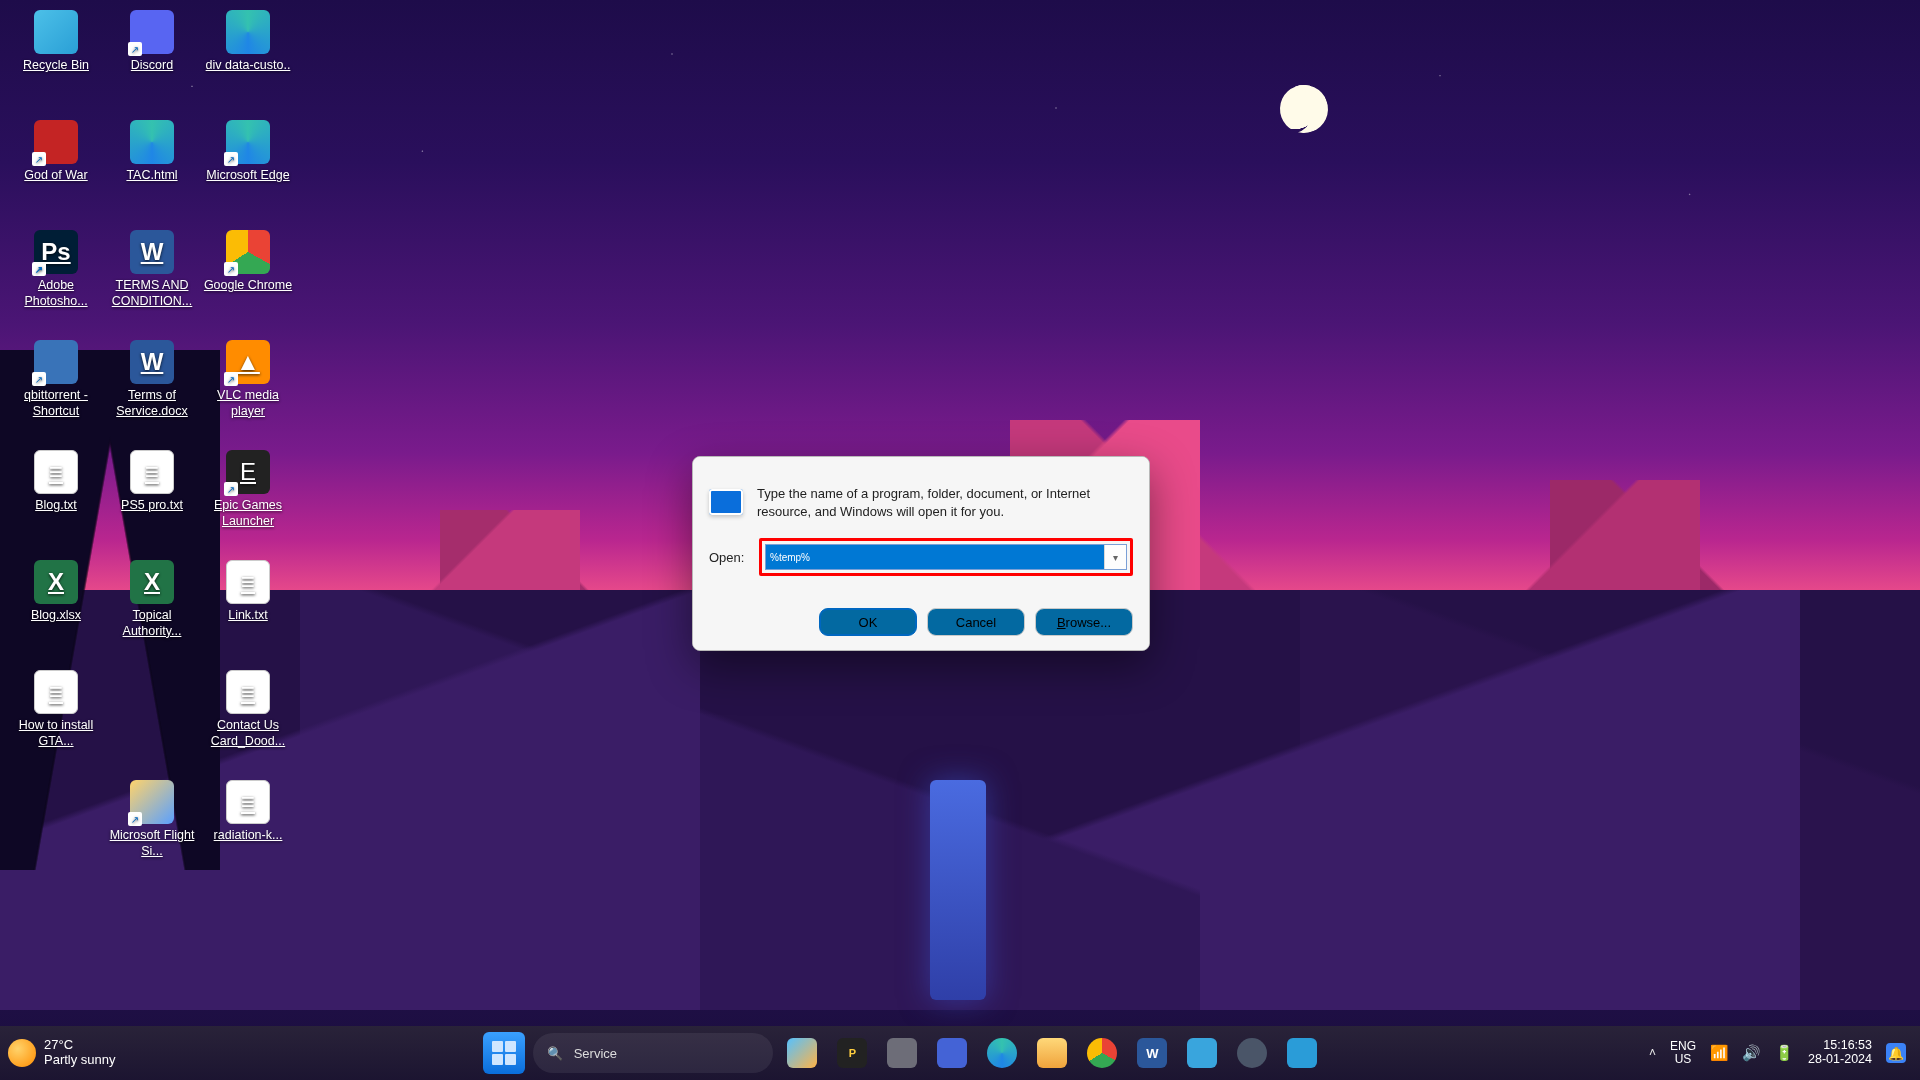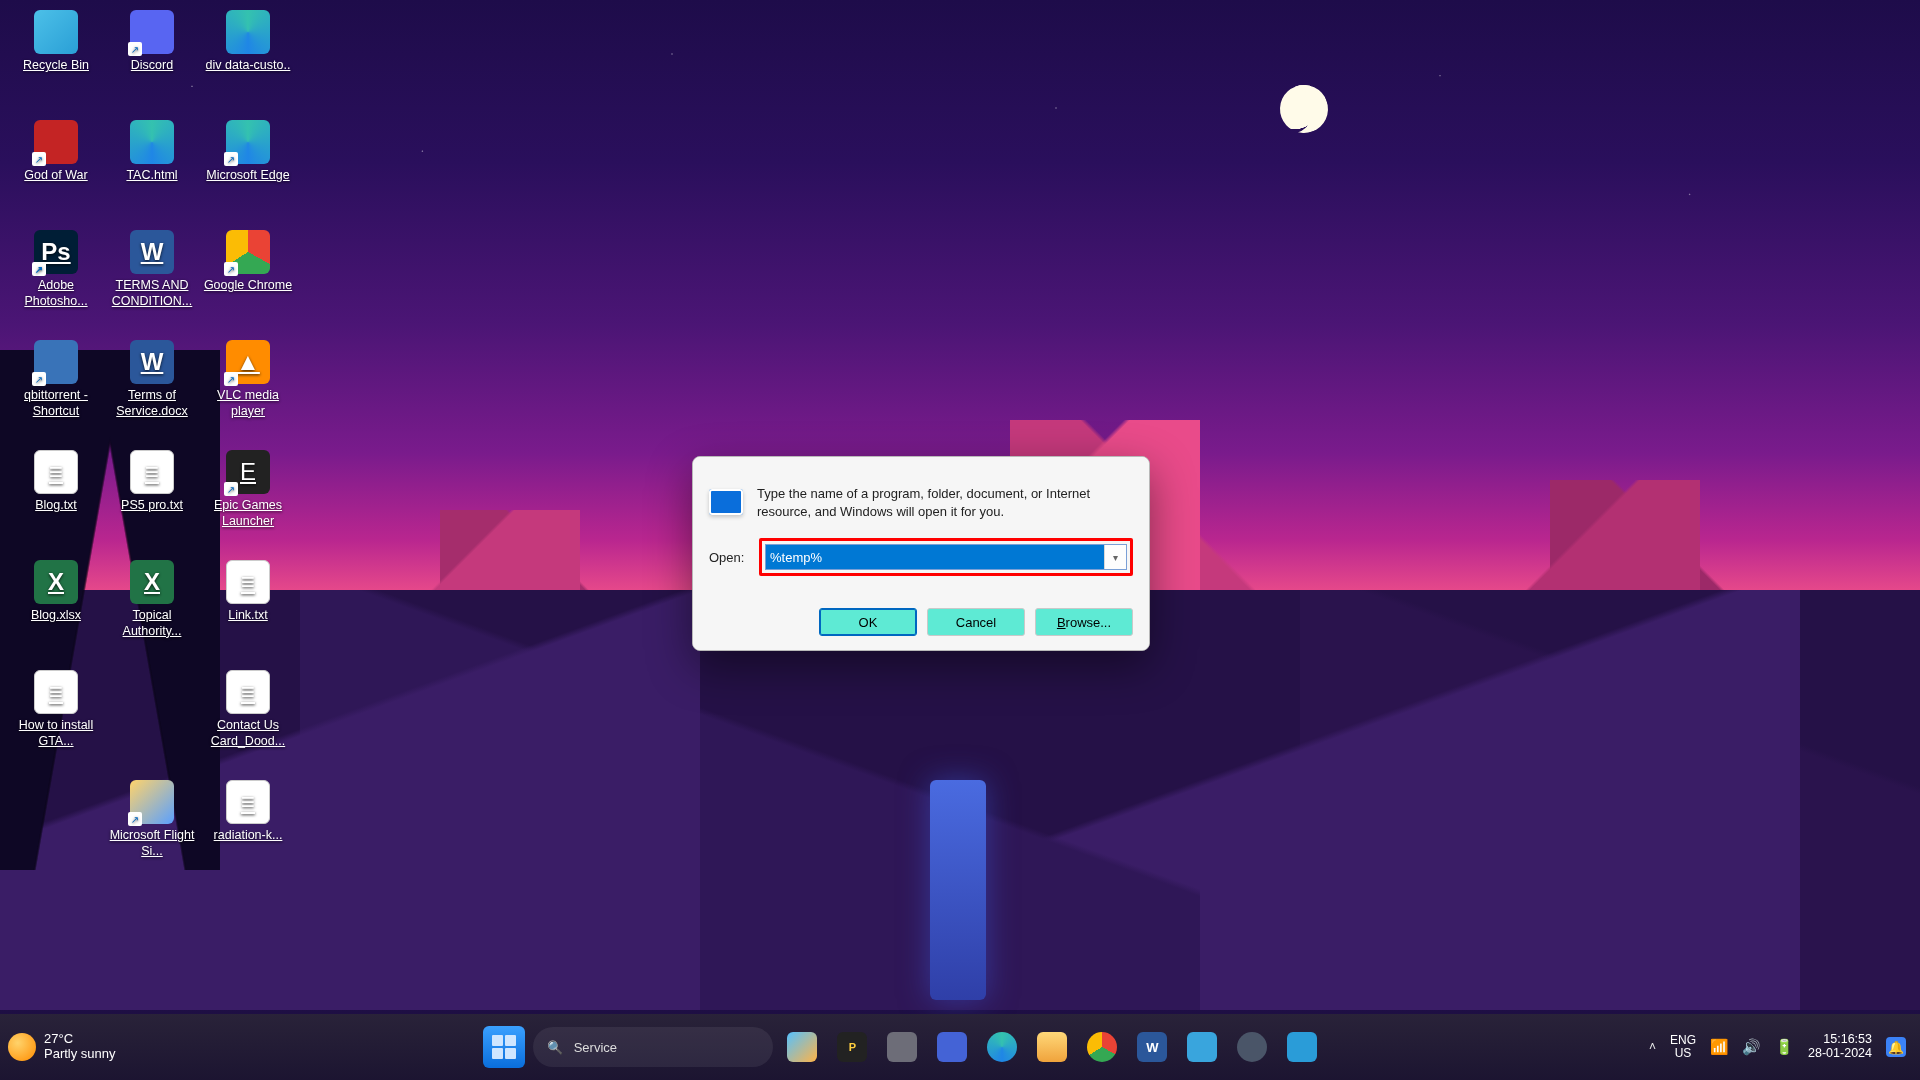--- a/index.html
+++ b/index.html
@@ -139,39 +139,39 @@
   .run-row2 label{font-size:13px;color:#222; min-width:40px;}
   .highlight-wrap{
     flex:1; border:3px solid #ff0000; padding:3px; border-radius:2px;
   }
   .combo{
     position:relative; width:100%; height:26px; border:1px solid #7a9fd6; background:#fff;
     display:flex;align-items:center;
   }
   .combo .sel{
     flex:1; height:100%; display:flex; align-items:center; padding:0 4px;
-    background:#0078d4;color:#fff;font-size:13px;
+    background:#0078d4;color:#fff;font-size:10px;
   }
   .combo .chev{
     width:22px;height:100%;display:flex;align-items:center;justify-content:center;
     color:#666;font-size:10px;border-left:1px solid #d8d8d8;background:#fdfdfd;
   }
   .run-buttons{
     display:flex;justify-content:flex-end;gap:10px;padding:14px 16px;background:#f6f6f6;
   }
   .run-buttons button{
-    width:98px;height:28px;font-size:13px;background:#5eead4;border:1px solid #c9c9c9;
-    border-radius:3px;cursor:pointer;
+    width:98px;height:28px;font-size:13px;background:#0369a1;border:1px solid #c9c9c9;
+    border-radius:9px;cursor:pointer;
   }
   .run-buttons button.primary{border-color:#0067c0;box-shadow:inset 0 0 0 1px #0067c0;}
   .run-buttons button .u{text-decoration:underline;}
 
   
   .taskbar{
-    position:absolute;left:0;bottom:0;width:1920px;height:66px;
+    position:absolute;left:0;bottom:0;width:1920px;height:54px;
     background:linear-gradient(#2a2438ee,#1c1530ee);
     display:flex;align-items:center;color:#fff;font-size:13px;
     padding:0 8px; gap:8px;justify-content:center;
   }
   .weather{display:flex;align-items:center;gap:8px;min-width:150px;}
   .weather .sun{width:28px;height:28px;border-radius:50%;
     background:radial-gradient(circle at 35% 35%,#ffd36b,#ff8c00);} 
   .weather .wi{line-height:1.15;}
   .tb-center{flex:1;display:flex;align-items:center;justify-content:center;gap:8px;}
   .tb-btn{width:42px;height:42px;border-radius:6px;display:flex;align-items:center;justify-content:center;}

